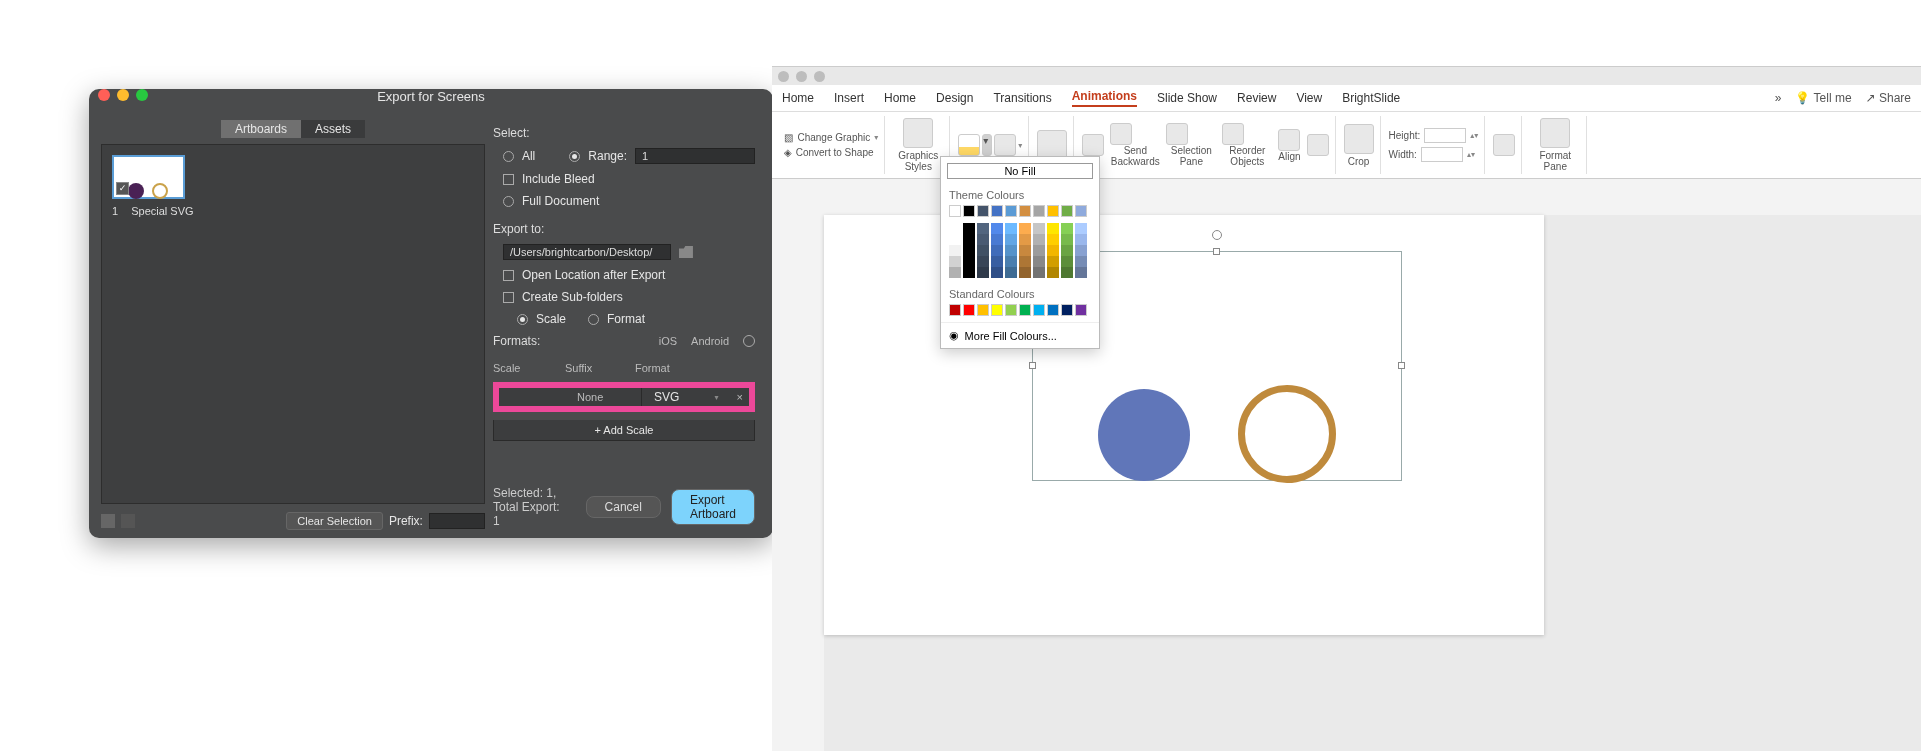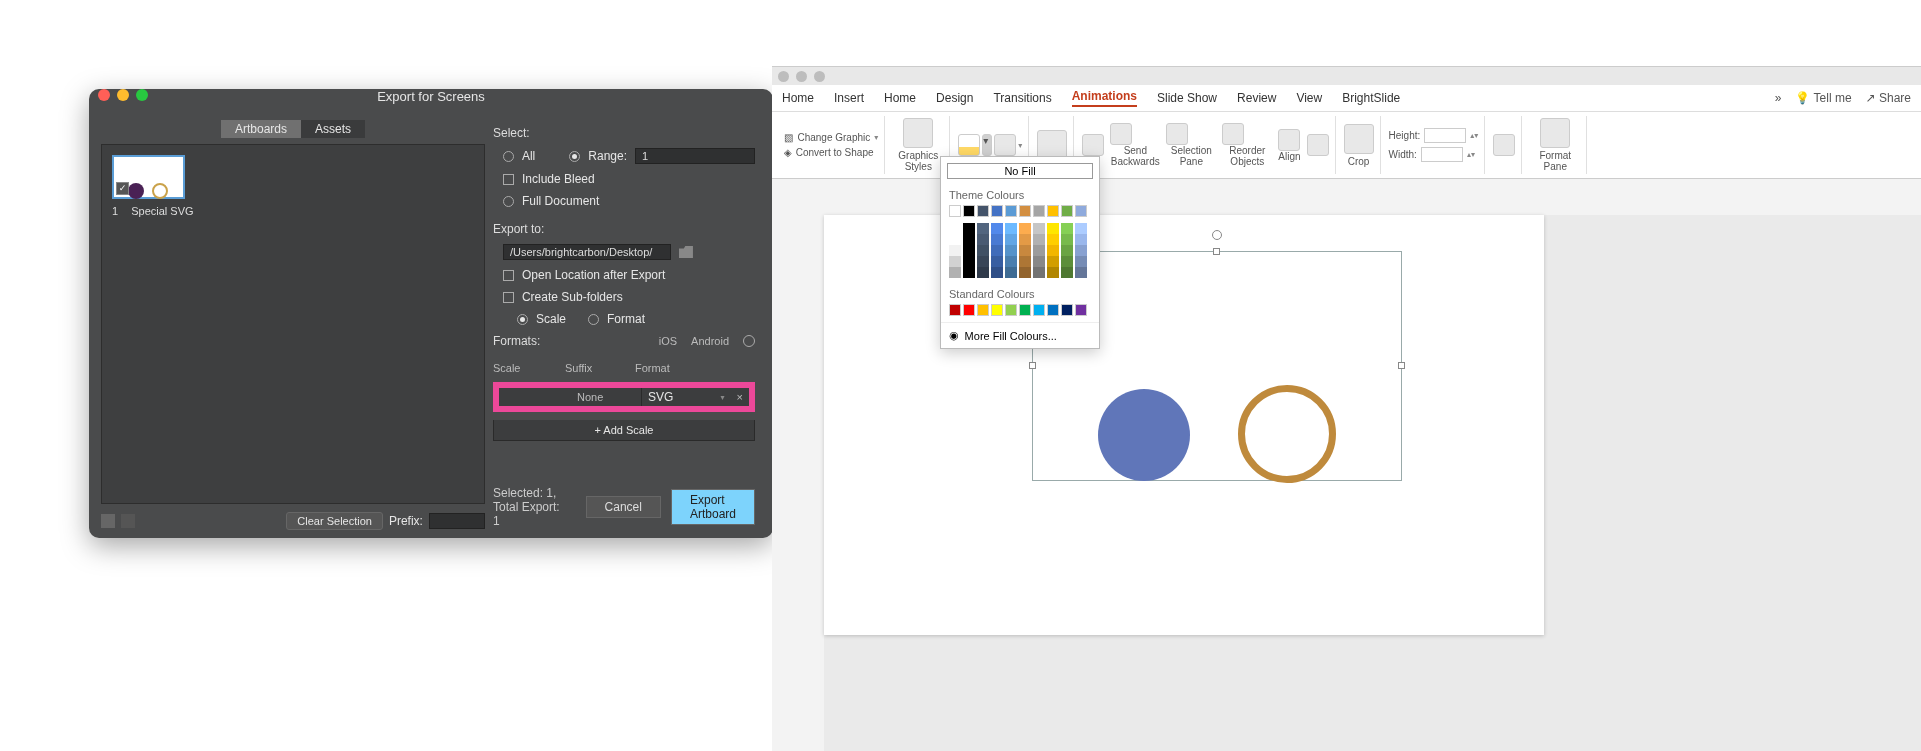--- a/index.html
+++ b/index.html
@@ -39,24 +39,24 @@
 .radio.on::after { content: ''; width: 5px; height: 5px; background: #e6e6e6; border-radius: 50%; }
 .chk { width: 11px; height: 11px; border: 1px solid #aaa; display: inline-flex; align-items: center; justify-content: center; font-size: 8px; }
 .txtin { background: #2f3031; border: 1px solid #222; color: #ddd; padding: 1px 6px; font-size: 11px; }
 .pathin { width: 168px; }
 .folderbtn { width: 14px; height: 12px; background: #888; clip-path: polygon(0 20%, 35% 20%, 45% 0, 100% 0, 100% 100%, 0 100%); }
 .formathead { display: flex; color: #bbb; font-size: 11px; margin-top: 6px; }
 .formathead > div:nth-child(1){ width: 72px } .formathead > div:nth-child(2){ width: 70px } .formathead > div:nth-child(3){ flex:1 }
 .formatrow { display: flex; align-items: center; background: #3c3d3e; border: 6px solid #ec4899; }
 .formatrow .cell { padding: 2px 6px; font-size: 11px; color: #bbb; }
 .formatrow .cell:nth-child(1){ width:72px } .formatrow .cell:nth-child(2){ width:70px }
-.dropdown { flex: 1; display: flex; align-items: center; justify-content: space-between; padding: 2px 6px; border-left: 1px solid #2a2a2a; }
+.dropdown { flex: 1; display: flex; align-items: center; justify-content: space-between; padding: 2px 12px; border-left: 1px solid #2a2a2a; }
 .addrow { background: #3c3d3e; text-align: center; padding: 4px; border: 1px solid #2a2a2a; border-top: none; font-size: 11px; }
 .btnrow { display: flex; gap: 10px; margin-top: auto; align-items: center; }
-.btn { padding: 3px 18px; border-radius: 0; font-size: 12px; border: 1px solid #666; }
+.btn { padding: 3px 18px; border-radius: 8px; font-size: 12px; border: 1px solid #666; }
 .btn.dark { background: #555; color: #ddd; }
 .btn.light { background: #7dd3fc; color: #222; }
 .clearbtn { background: #555; border: 1px solid #666; padding: 2px 10px; font-size: 11px; border-radius: 3px; }
 .spacer { flex: 1; }
 .minitabs { display: flex; gap: 14px; margin-left: auto; font-size: 11px; color: #bbb; }
 .gear { width: 12px; height: 12px; border: 1px solid #aaa; border-radius: 50%; }
 
 
 .ppt { position: absolute; left: 772px; top: 66px; right: 0; bottom: 0; background: #f3f3f3; border-top: 1px solid #ccc; }
 .ppt-titlebar { height: 18px; background: #e8e8e8; display: flex; align-items: center; padding-left: 6px; gap: 7px; }

